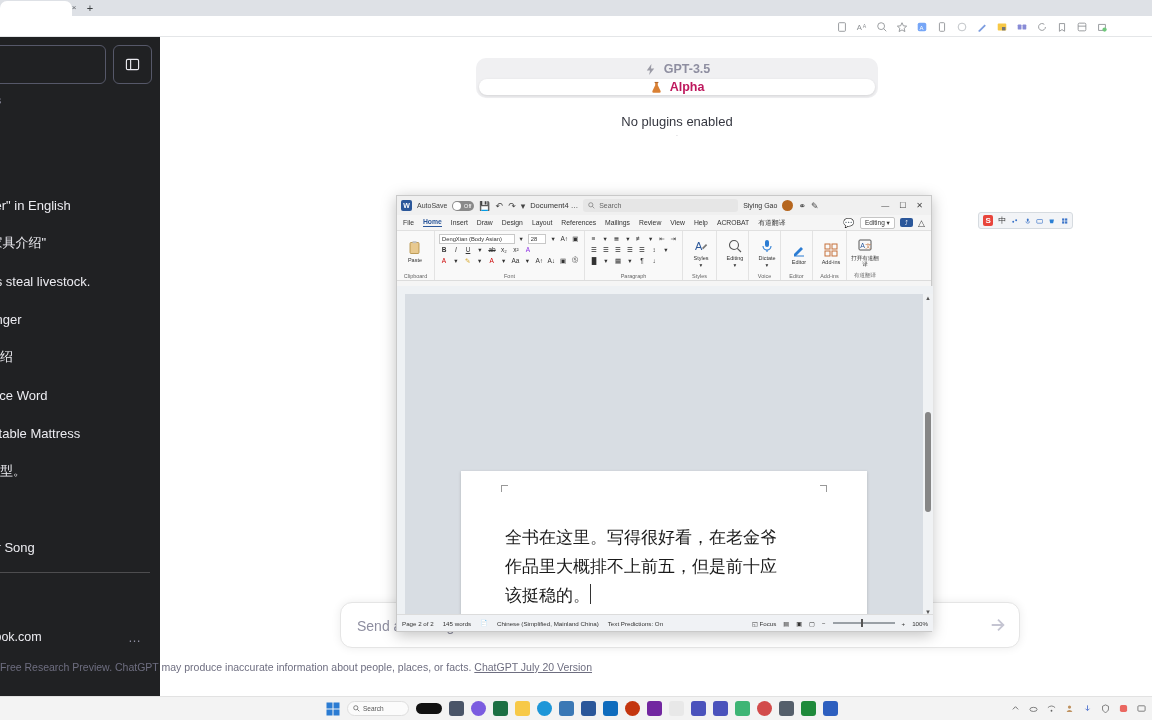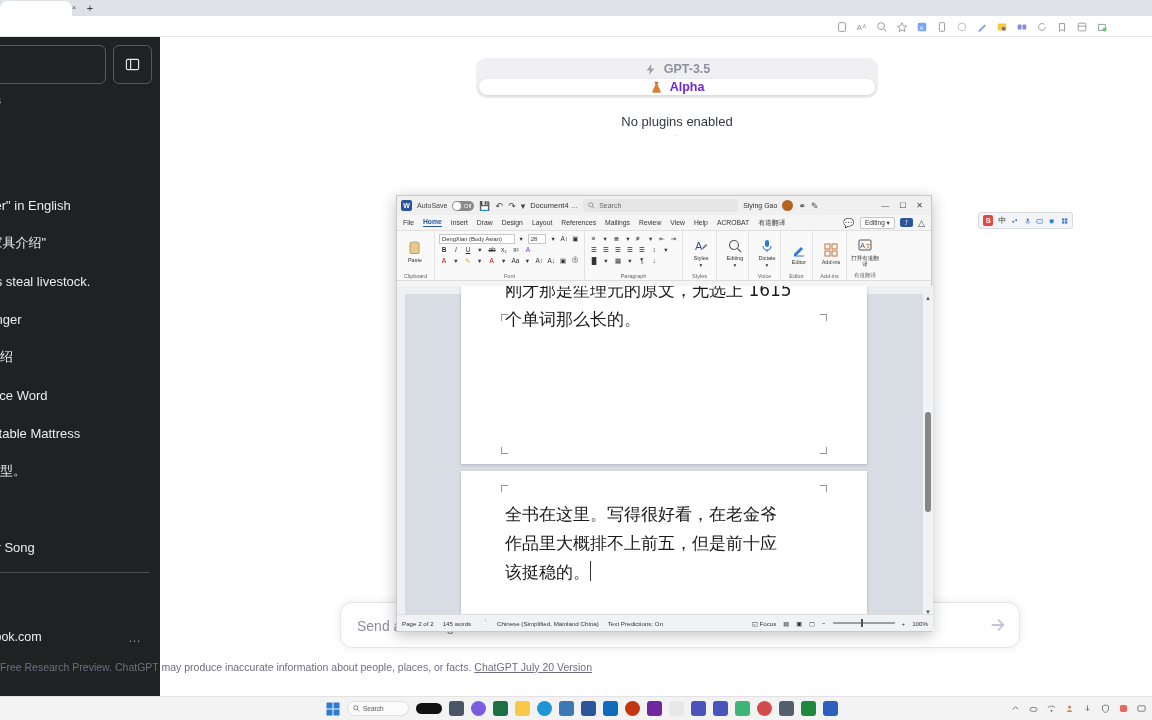--- a/index.html
+++ b/index.html
@@ -87,21 +87,21 @@
   .model-switch {
     position: absolute; left: 476px; top: 58px; width: 402px; height: 40px;
     background: #f0f0f2; border-radius: 10px; padding: 3px;
     display: flex; gap: 2px; flex-direction: column;
   }
   .model-tab {
     flex: 1; border-radius: 8px; display: flex; align-items: center;
     justify-content: center; gap: 7px; font-size: 12.5px; color: #8e8ea0;
     font-weight: bold;
   }
-  .model-tab.selected { background: #ffffff; color: #6d28d9; box-shadow: 0 1px 3px rgba(0,0,0,.12); }
+  .model-tab.selected { background: #ffffff; color: #be185d; box-shadow: 0 1px 3px rgba(0,0,0,.12); }
   .plugins-row {
     position: absolute; left: 476px; top: 114px; width: 402px; height: 22px;
     display: flex; align-items: center; justify-content: center; gap: 6px;
     font-size: 13px; color: #353740; flex-direction: column;
   }
   .chev { width: 10px; height: 6px; }
 
   
   .composer {
     position: absolute; left: 340px; top: 602px; width: 680px; height: 46px;
@@ -581,33 +581,25 @@
         </div>
         <div class="rgroup-label">有道翻译</div>
       </div>
 
     </div>
 
     <div class="word-doc-area">
       <div class="ruler-h"></div>
       <div class="ruler-v"></div>
 
-      <div class="page" style="left:64px; top:-30px; width:406px; height:208px;">
-        <div class="corner corner-tl" style="left:40px;top:58px;"></div>
-        <div class="corner corner-tr" style="right:40px;top:58px;"></div>
-        <div class="corner corner-bl" style="left:40px;bottom:10px;"></div>
-        <div class="corner corner-br" style="right:40px;bottom:10px;"></div>
-        <div class="page-text" style="position:absolute;left:44px;top:20px;width:320px;">刚才那是笙理元的原文，无选上 1615
-个单词那么长的。</div>
-      </div>
 
       <div class="page" style="left:64px; top:185px; width:406px; height:200px;">
         <div class="corner corner-tl" style="left:40px;top:14px;"></div>
         <div class="corner corner-tr" style="right:40px;top:14px;"></div>
-        <div class="page-text" style="position:absolute;left:44px;top:29px;width:320px;"><span>全书在这里。写得很好看，在老金爷
+        <div class="page-text" style="position:absolute;left:44px;top:52px;width:320px;"><span>全书在这里。写得很好看，在老金爷
 作品里大概排不上前五，但是前十应
 该挺稳的。</span><span class="caret"></span></div>
       </div>
 
       <div class="vscroll">
         <div class="vsarrow" style="top:1px;">▲</div>
         <div class="vthumb"></div>
         <div class="vsarrow" style="bottom:1px;">▼</div>
       </div>
     </div>

